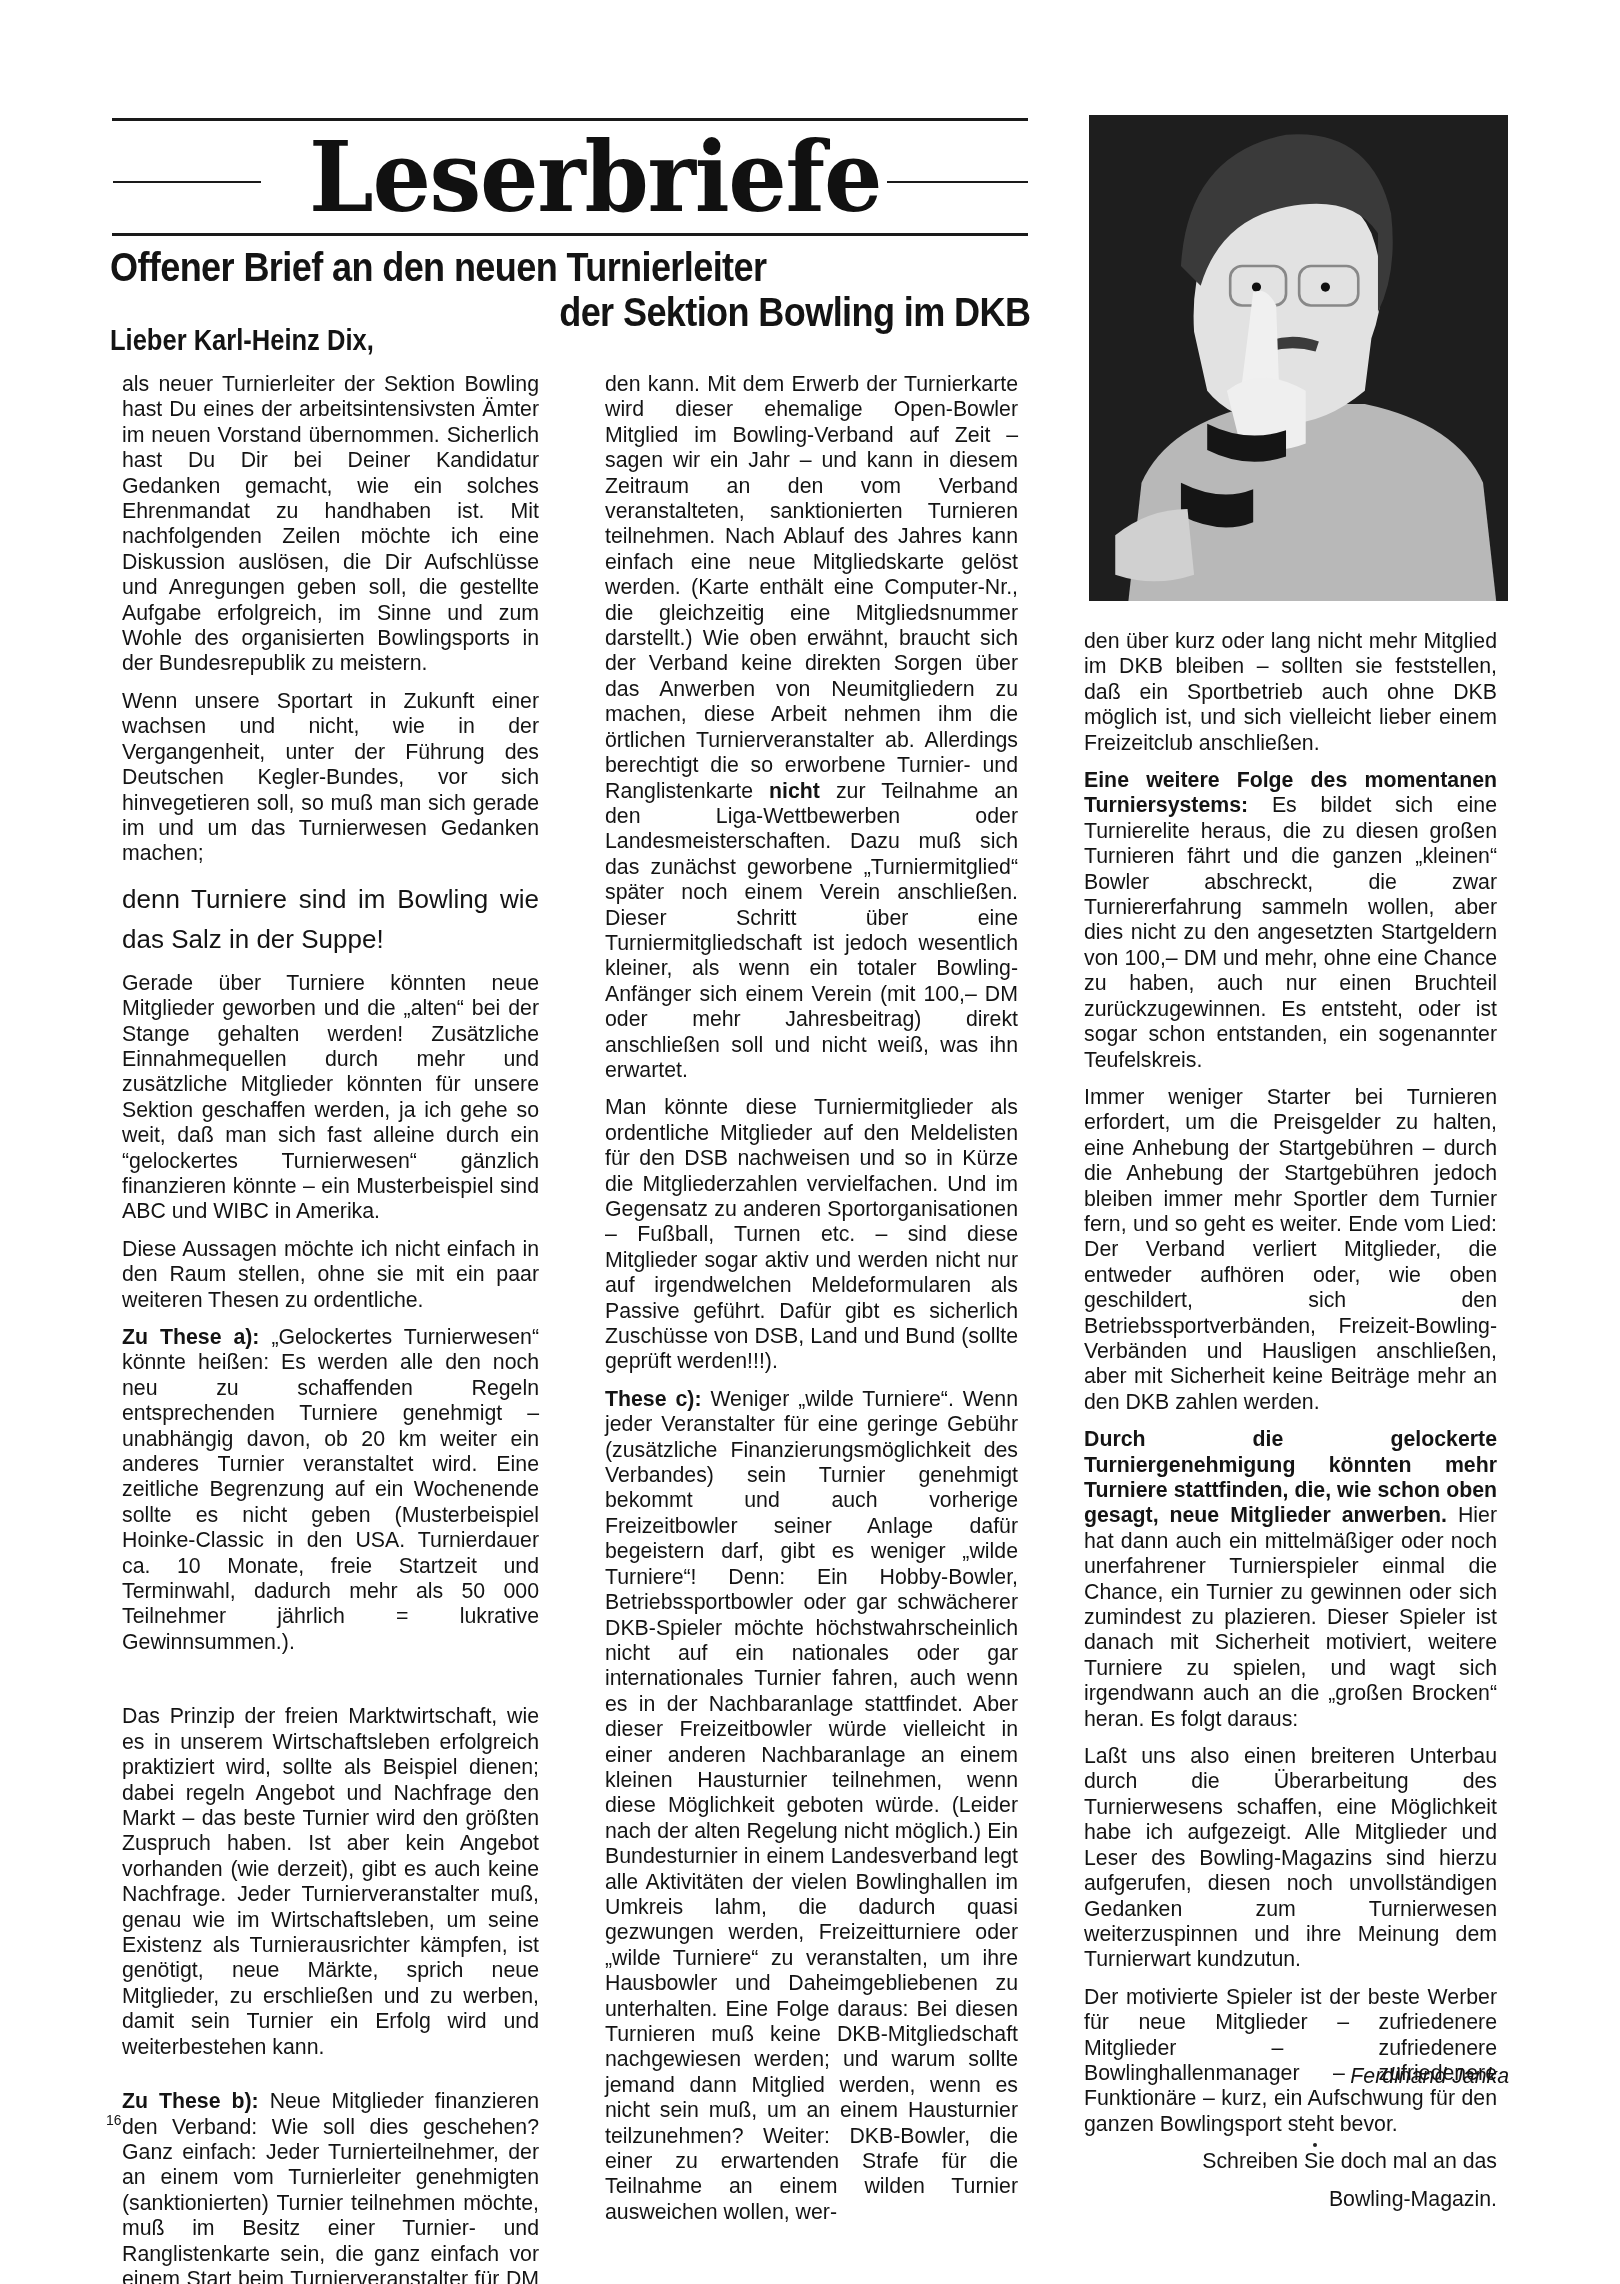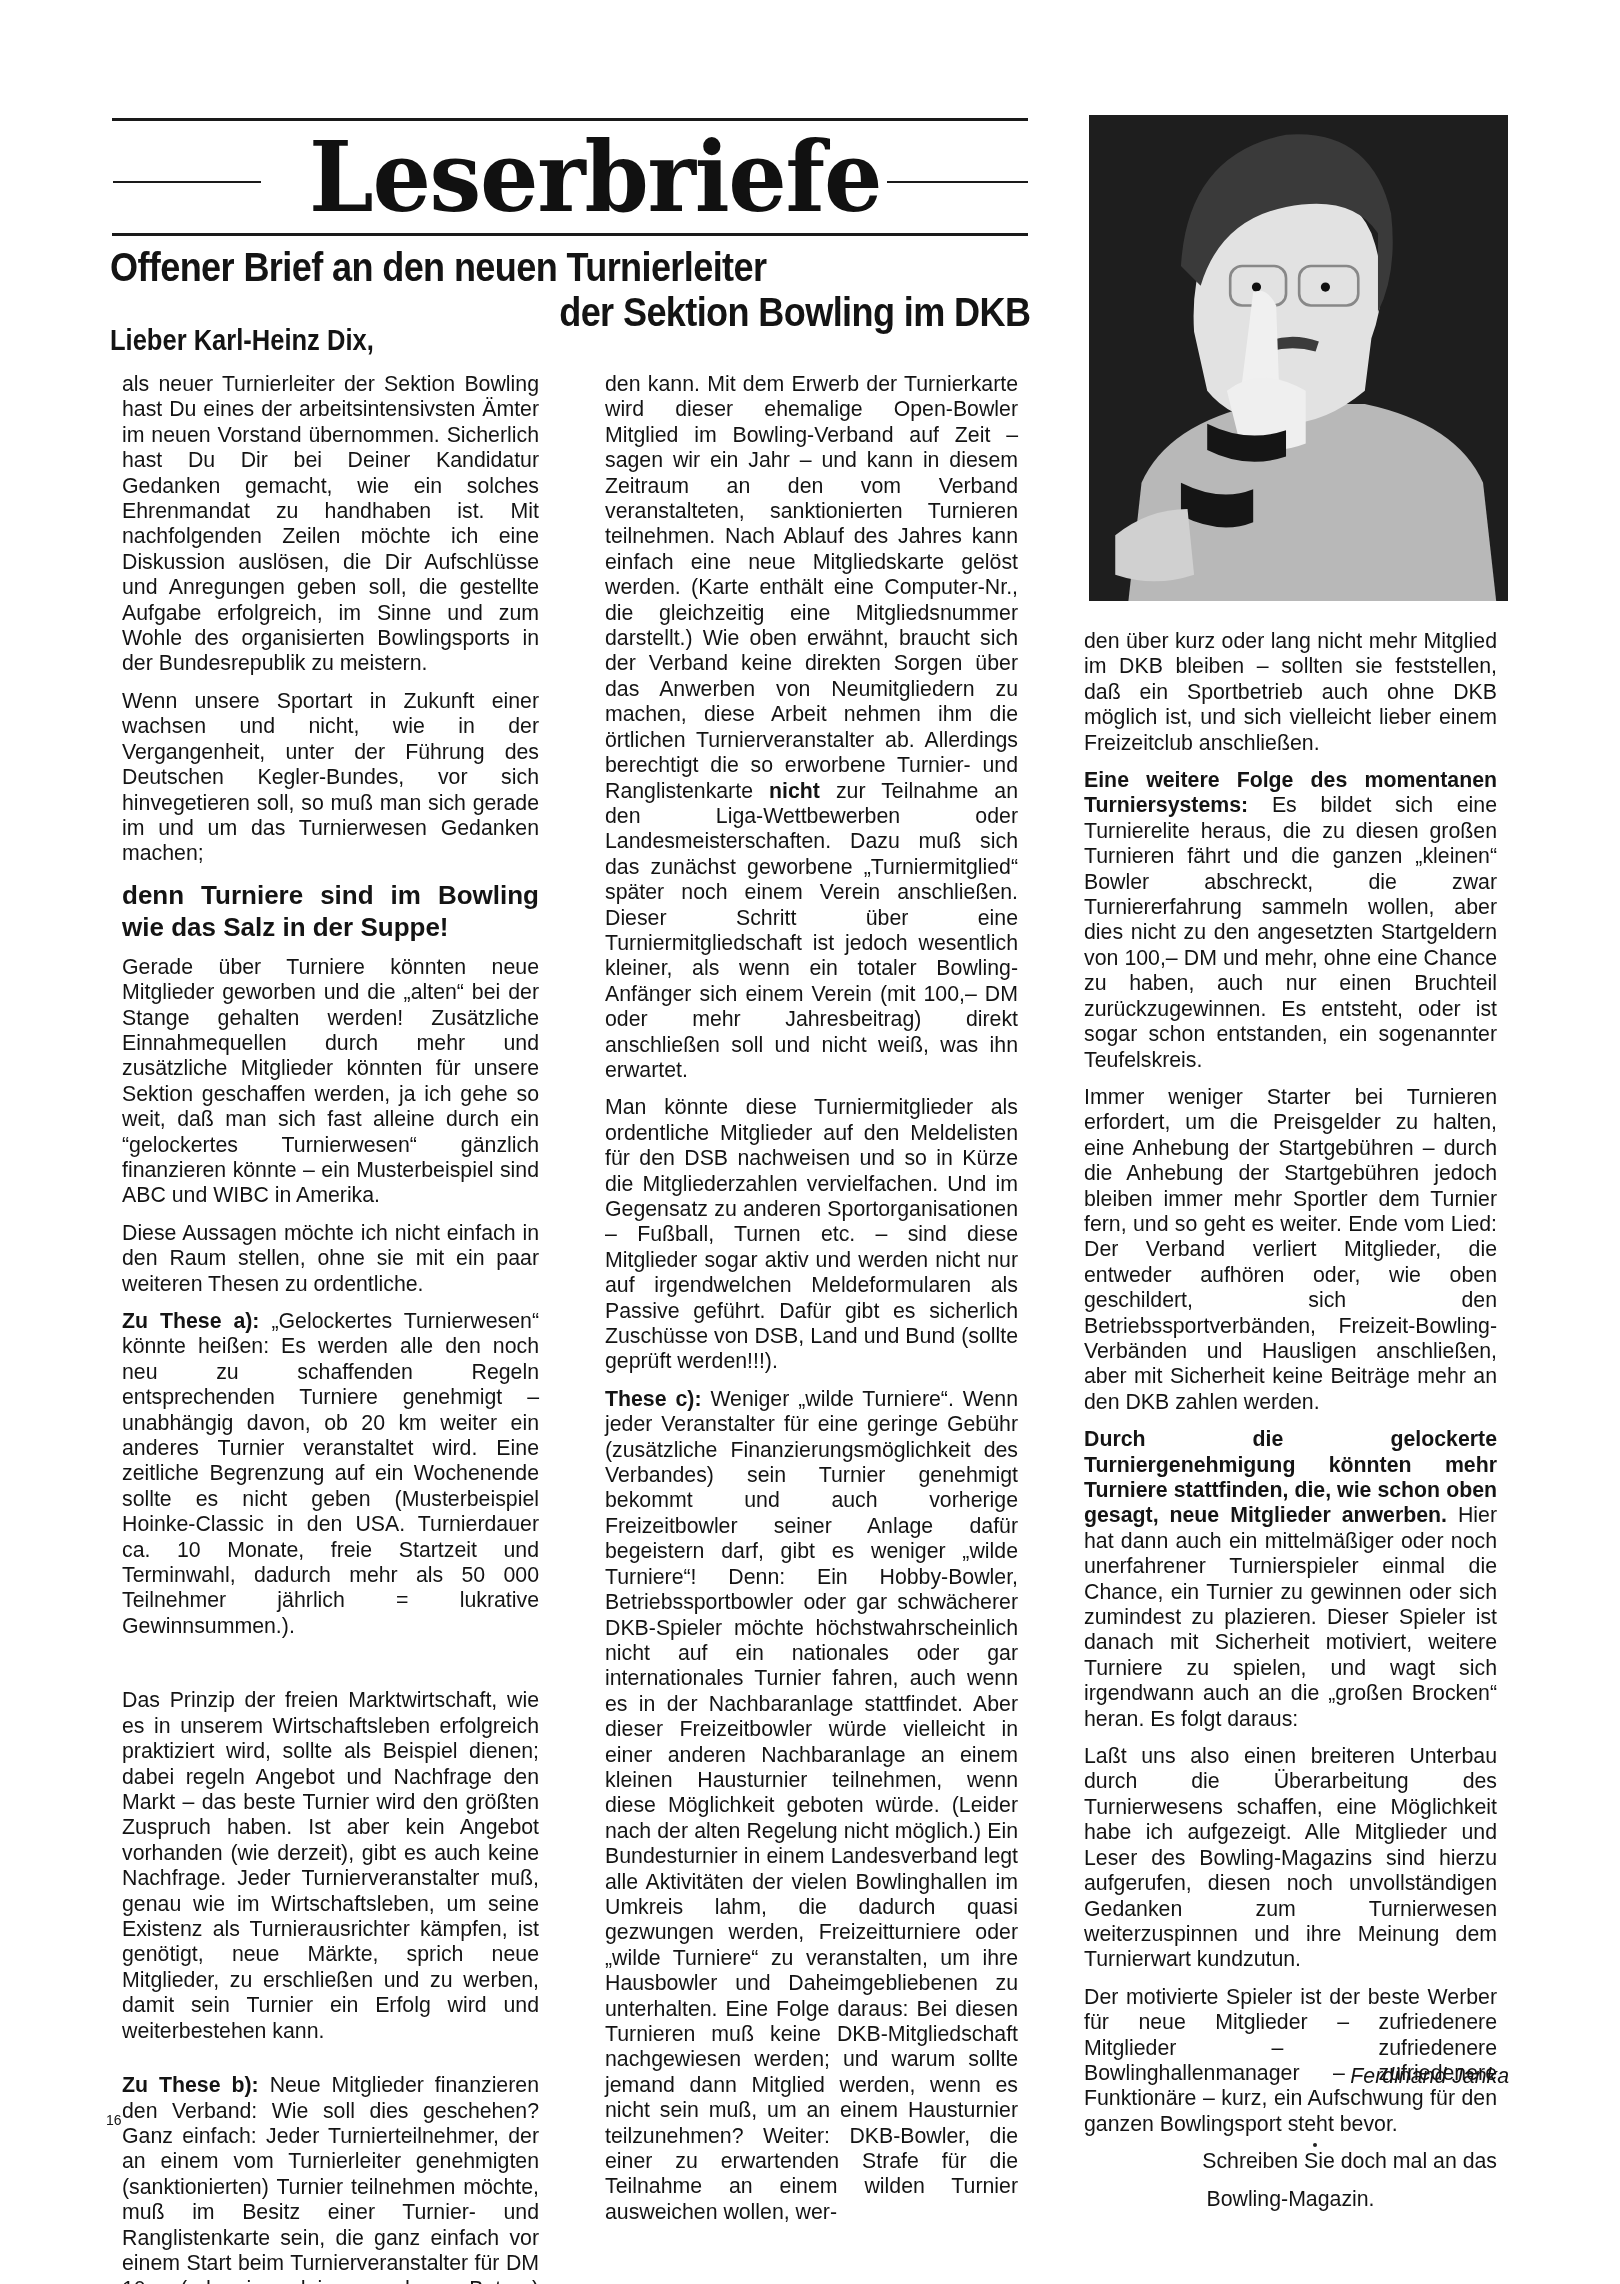--- a/index.html
+++ b/index.html
@@ -21,21 +21,21 @@
         line-height:37px; transform:scaleX(0.88); transform-origin:left; }
 
   .col { position:absolute; font-size:21.3px; line-height:25.4px; text-align:justify; hyphens:manual; }
   .col p { margin:12px; }
   #col-1 { left:110px; top:360px; width:441px; }
   #col-2 { left:593px; top:360px; width:437px; }
   #col-3 { left:1072px; top:617px; width:437px; }
   .col .gap { height:25px; }
   .col .mid-gap { height:5.3px; }
   .bold { font-weight:bold; }
-  .pull { font-weight:bold; font-size:26px; line-height:32px; text-align:justify; text-align-last:left; margin:4px 0 5.3px 0; }
+  .pull { font-weight:normal; font-size:26px; line-height:40px; text-align:justify; text-align-last:left; margin:4px 0 5.3px 0; }
 
   #photo { position:absolute; left:1089px; top:115px; width:419px; height:486px; background:#1c1c1c; overflow:hidden; }
   #photo svg { width:100%; height:100%; display:block; }
 
   #signature { position:absolute; left:1072px; top:2063px; width:437px; text-align:right; font-size:21.3px; line-height:26px;font-style:italic; }
   #page-number { position:absolute; left:106px; top:2112px; font-size:14px; }
   .speck { position:absolute; background:#222; border-radius:50%; }
 </style>
 </head>
 <body>
@@ -89,19 +89,19 @@
 </div>
 
 <div class="col" id="col-3">
   <p>den über kurz oder lang nicht mehr Mitglied im DKB bleiben – sollten sie feststellen, daß ein Sportbetrieb auch ohne DKB möglich ist, und sich vielleicht lieber einem Freizeitclub anschließen.</p>
   <p><span class="bold">Eine weitere Folge des momentanen Turniersystems:</span><span> Es bildet sich eine Turnierelite heraus, die zu diesen großen Turnieren fährt und die ganzen „kleinen“ Bowler abschreckt, die zwar Turniererfahrung sammeln wollen, aber dies nicht zu den angesetzten Startgeldern von 100,– DM und mehr, ohne eine Chance zu haben, auch nur einen Bruchteil zurückzugewinnen. Es entsteht, oder ist sogar schon entstanden, ein sogenannter Teufelskreis.</span></p>
   <p>Immer weniger Starter bei Turnieren erfordert, um die Preisgelder zu halten, eine Anhebung der Startgebühren – durch die Anhebung der Startgebühren jedoch bleiben immer mehr Sportler dem Turnier fern, und so geht es weiter. Ende vom Lied: Der Verband verliert Mitglieder, die entweder aufhören oder, wie oben geschildert, sich den Betriebssportverbänden, Freizeit-Bowling-Verbänden und Hausligen anschließen, aber mit Sicherheit keine Beiträge mehr an den DKB zahlen werden.</p>
   <p><span class="bold">Durch die gelockerte Turniergenehmigung könnten mehr Turniere stattfinden, die, wie schon oben gesagt, neue Mitglieder anwerben.</span><span> Hier hat dann auch ein mittelmäßiger oder noch unerfahrener Turnierspieler einmal die Chance, ein Turnier zu gewinnen oder sich zumindest zu plazieren. Dieser Spieler ist danach mit Sicherheit motiviert, weitere Turniere zu spielen, und wagt sich irgendwann auch an die „großen Brocken“ heran. Es folgt daraus:</span></p>
   <p>Laßt uns also einen breiteren Unterbau durch die Überarbeitung des Turnierwesens schaffen, eine Möglichkeit habe ich aufgezeigt. Alle Mitglieder und Leser des Bowling-Magazins sind hierzu aufgerufen, diesen noch unvollständigen Gedanken zum Turnierwesen weiterzuspinnen und ihre Meinung dem Turnierwart kundzutun.</p>
   <p>Der motivierte Spieler ist der beste Werber für neue Mitglieder – zufriedenere Mitglieder – zufriedenere Bowlinghallenmanager – zufriedenere Funktionäre – kurz, ein Aufschwung für den ganzen Bowlingsport steht bevor.</p>
   <p style="text-align:right">Schreiben Sie doch mal an das</p>
-  <p style="text-align:center">Bowling-Magazin.</p>
+  <p style="text-align:right">Bowling-Magazin.</p>
 </div>
 
 <div id="signature">Ferdinand Janka</div>
 <div id="page-number">16</div>
 <div class="speck" style="left:1313px;top:2143px;width:4px;height:4px;"></div>
 
 
 </body></html>

